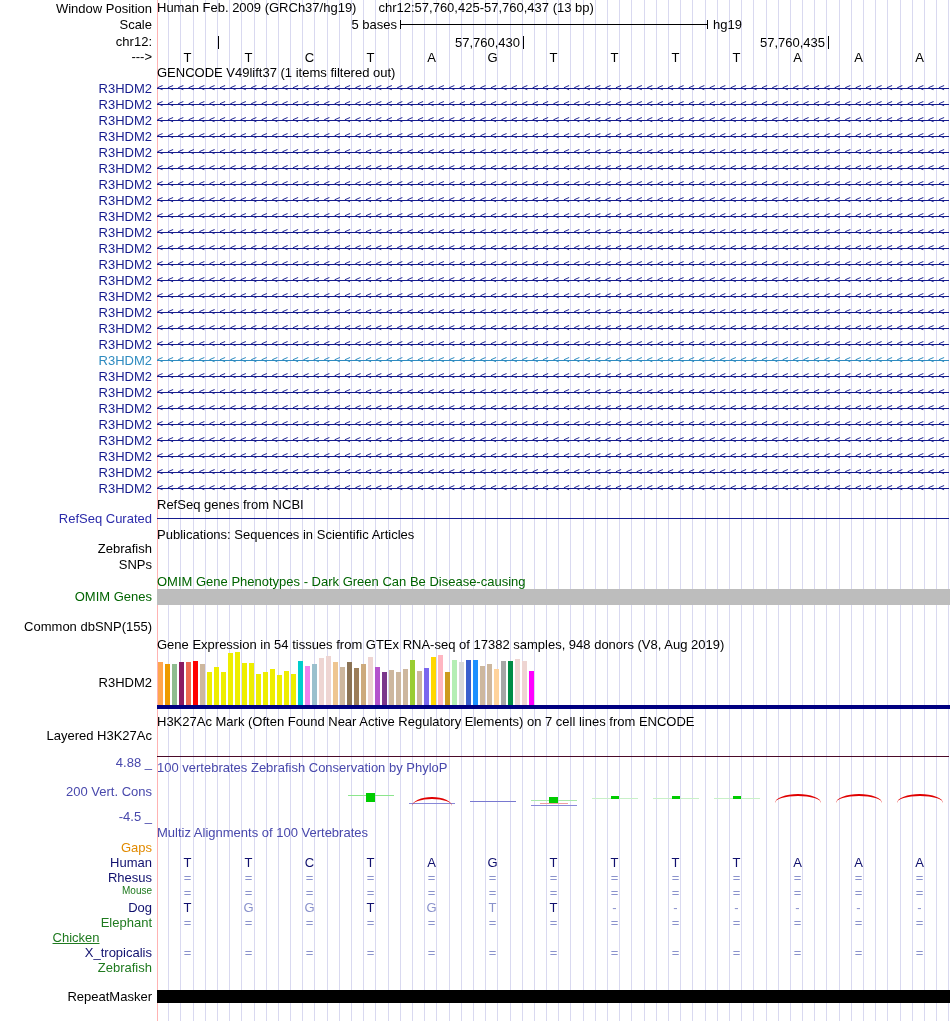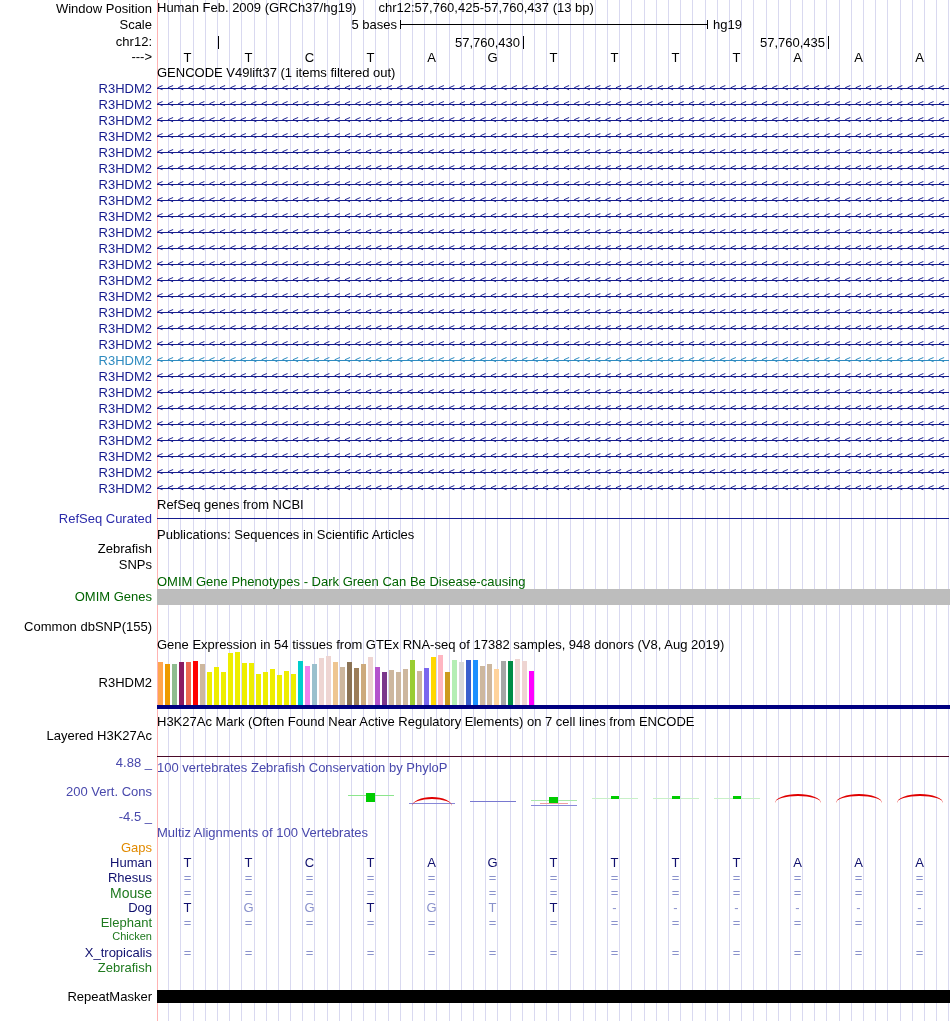--- a/index.html
+++ b/index.html
@@ -249,21 +249,21 @@
       <div style="position: absolute; left: 340px; top: 870px; width: 61px; text-align: center; font-size: 13px; color: rgb(138, 146, 204);">=</div>
       <div style="position: absolute; left: 401px; top: 870px; width: 61px; text-align: center; font-size: 13px; color: rgb(138, 146, 204);">=</div>
       <div style="position: absolute; left: 462px; top: 870px; width: 61px; text-align: center; font-size: 13px; color: rgb(138, 146, 204);">=</div>
       <div style="position: absolute; left: 523px; top: 870px; width: 61px; text-align: center; font-size: 13px; color: rgb(138, 146, 204);">=</div>
       <div style="position: absolute; left: 584px; top: 870px; width: 61px; text-align: center; font-size: 13px; color: rgb(138, 146, 204);">=</div>
       <div style="position: absolute; left: 645px; top: 870px; width: 61px; text-align: center; font-size: 13px; color: rgb(138, 146, 204);">=</div>
       <div style="position: absolute; left: 706px; top: 870px; width: 61px; text-align: center; font-size: 13px; color: rgb(138, 146, 204);">=</div>
       <div style="position: absolute; left: 767px; top: 870px; width: 61px; text-align: center; font-size: 13px; color: rgb(138, 146, 204);">=</div>
       <div style="position: absolute; left: 828px; top: 870px; width: 61px; text-align: center; font-size: 13px; color: rgb(138, 146, 204);">=</div>
       <div style="position: absolute; left: 889px; top: 870px; width: 61px; text-align: center; font-size: 13px; color: rgb(138, 146, 204);">=</div>
-      <div style="position: absolute; left: 0px; top: 885px; width: 152px; text-align: right; font-size: 14px; color: rgb(31, 122, 31);">Mouse</div>
+      <div style="position: absolute; left: 0px; top: 885px; width: 152px; text-align: right; font-size: 10px; color: rgb(31, 122, 31);">Mouse</div>
       <div style="position: absolute; left: 157px; top: 885px; width: 61px; text-align: center; font-size: 13px; color: rgb(138, 146, 204);">=</div>
       <div style="position: absolute; left: 218px; top: 885px; width: 61px; text-align: center; font-size: 13px; color: rgb(138, 146, 204);">=</div>
       <div style="position: absolute; left: 279px; top: 885px; width: 61px; text-align: center; font-size: 13px; color: rgb(138, 146, 204);">=</div>
       <div style="position: absolute; left: 340px; top: 885px; width: 61px; text-align: center; font-size: 13px; color: rgb(138, 146, 204);">=</div>
       <div style="position: absolute; left: 401px; top: 885px; width: 61px; text-align: center; font-size: 13px; color: rgb(138, 146, 204);">=</div>
       <div style="position: absolute; left: 462px; top: 885px; width: 61px; text-align: center; font-size: 13px; color: rgb(138, 146, 204);">=</div>
       <div style="position: absolute; left: 523px; top: 885px; width: 61px; text-align: center; font-size: 13px; color: rgb(138, 146, 204);">=</div>
       <div style="position: absolute; left: 584px; top: 885px; width: 61px; text-align: center; font-size: 13px; color: rgb(138, 146, 204);">=</div>
       <div style="position: absolute; left: 645px; top: 885px; width: 61px; text-align: center; font-size: 13px; color: rgb(138, 146, 204);">=</div>
       <div style="position: absolute; left: 706px; top: 885px; width: 61px; text-align: center; font-size: 13px; color: rgb(138, 146, 204);">=</div>
@@ -291,21 +291,21 @@
       <div style="position: absolute; left: 340px; top: 915px; width: 61px; text-align: center; font-size: 13px; color: rgb(138, 146, 204);">=</div>
       <div style="position: absolute; left: 401px; top: 915px; width: 61px; text-align: center; font-size: 13px; color: rgb(138, 146, 204);">=</div>
       <div style="position: absolute; left: 462px; top: 915px; width: 61px; text-align: center; font-size: 13px; color: rgb(138, 146, 204);">=</div>
       <div style="position: absolute; left: 523px; top: 915px; width: 61px; text-align: center; font-size: 13px; color: rgb(138, 146, 204);">=</div>
       <div style="position: absolute; left: 584px; top: 915px; width: 61px; text-align: center; font-size: 13px; color: rgb(138, 146, 204);">=</div>
       <div style="position: absolute; left: 645px; top: 915px; width: 61px; text-align: center; font-size: 13px; color: rgb(138, 146, 204);">=</div>
       <div style="position: absolute; left: 706px; top: 915px; width: 61px; text-align: center; font-size: 13px; color: rgb(138, 146, 204);">=</div>
       <div style="position: absolute; left: 767px; top: 915px; width: 61px; text-align: center; font-size: 13px; color: rgb(138, 146, 204);">=</div>
       <div style="position: absolute; left: 828px; top: 915px; width: 61px; text-align: center; font-size: 13px; color: rgb(138, 146, 204);">=</div>
       <div style="position: absolute; left: 889px; top: 915px; width: 61px; text-align: center; font-size: 13px; color: rgb(138, 146, 204);">=</div>
-      <div style="position: absolute; left: 0px; top: 930px; width: 152px; text-align: right; font-size: 11px; color: rgb(31, 122, 31);">Chicken</div>
+      <div style="position: absolute; left: 0px; top: 930px; width: 152px; text-align: center; font-size: 13px; color: rgb(31, 122, 31); text-decoration: underline;">Chicken</div>
       <div style="position: absolute; left: 0px; top: 945px; width: 152px; text-align: right; font-size: 13px; color: rgb(16, 16, 110);">X_tropicalis</div>
       <div style="position: absolute; left: 157px; top: 945px; width: 61px; text-align: center; font-size: 13px; color: rgb(138, 146, 204);">=</div>
       <div style="position: absolute; left: 218px; top: 945px; width: 61px; text-align: center; font-size: 13px; color: rgb(138, 146, 204);">=</div>
       <div style="position: absolute; left: 279px; top: 945px; width: 61px; text-align: center; font-size: 13px; color: rgb(138, 146, 204);">=</div>
       <div style="position: absolute; left: 340px; top: 945px; width: 61px; text-align: center; font-size: 13px; color: rgb(138, 146, 204);">=</div>
       <div style="position: absolute; left: 401px; top: 945px; width: 61px; text-align: center; font-size: 13px; color: rgb(138, 146, 204);">=</div>
       <div style="position: absolute; left: 462px; top: 945px; width: 61px; text-align: center; font-size: 13px; color: rgb(138, 146, 204);">=</div>
       <div style="position: absolute; left: 523px; top: 945px; width: 61px; text-align: center; font-size: 13px; color: rgb(138, 146, 204);">=</div>
       <div style="position: absolute; left: 584px; top: 945px; width: 61px; text-align: center; font-size: 13px; color: rgb(138, 146, 204);">=</div>
       <div style="position: absolute; left: 645px; top: 945px; width: 61px; text-align: center; font-size: 13px; color: rgb(138, 146, 204);">=</div>

